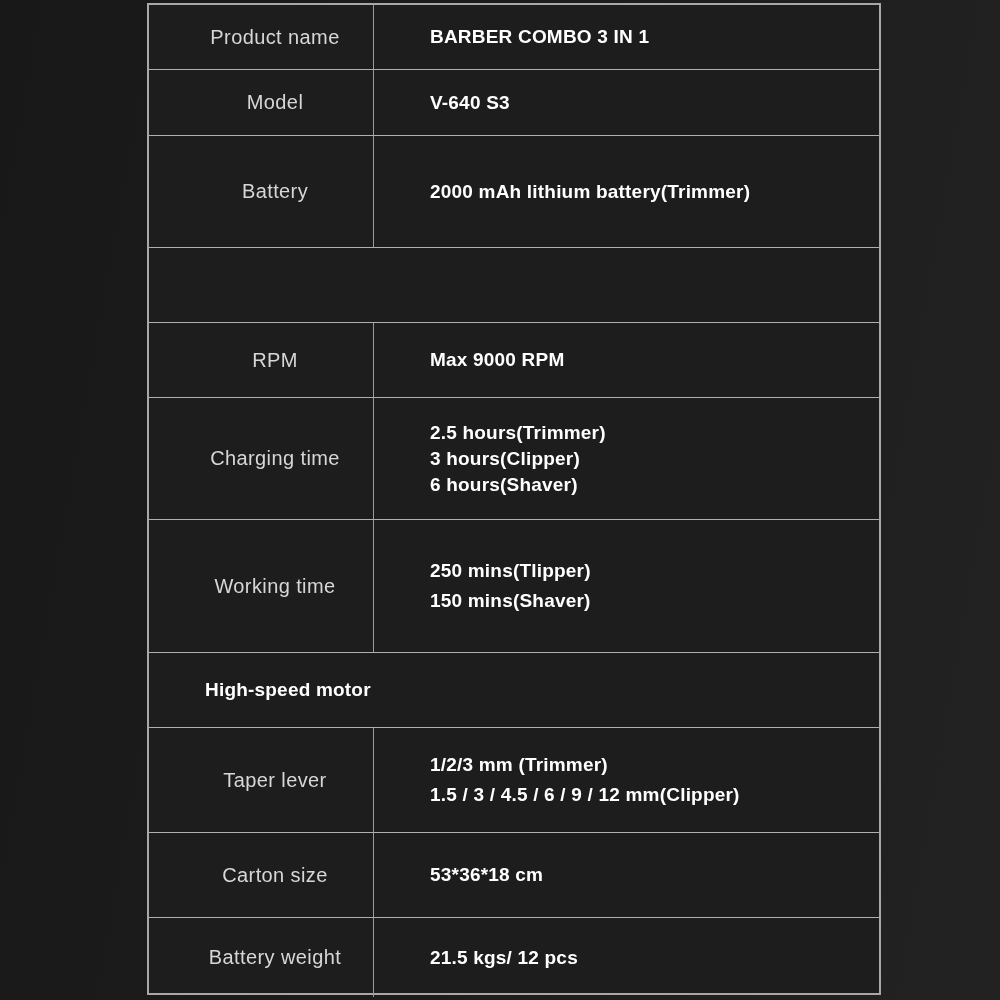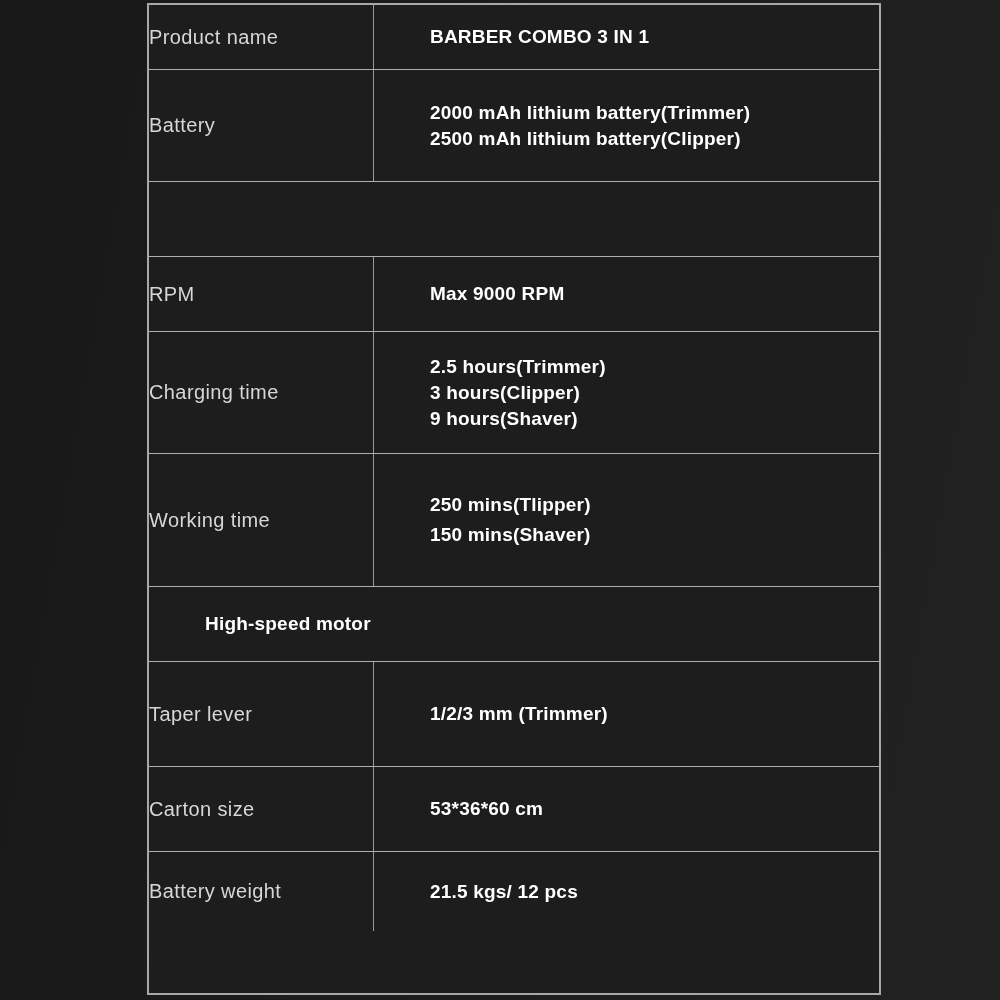--- a/index.html
+++ b/index.html
@@ -18,22 +18,23 @@
   }
   .row{
     display:flex;box-sizing:border-box;flex:0 0 auto;
     border-top:1.5px solid #b0b0b0;
   }
   .row:first-child{border-top:none;}
   .cell{box-sizing:border-box;display:flex;flex-direction:column;justify-content:center;}
   .cell.label{
     width:225px;flex:0 0 225px;
     border-right:1.5px solid #9a9a9a;
+    padding-left:28px;
     color:#d7d7d7;
-    font-size:20px;font-weight:400;letter-spacing:0.4px;
+    font-size:20px;font-weight:400;letter-spacing:0.4px;text-align:center;
   }
   .cell.value{
     flex:1 1 auto;
     padding-left:56px;padding-right:14px;
     color:#ffffff;
     font-size:19px;font-weight:700;letter-spacing:0.2px;
   }
   .vline{line-height:30px;}
   .lh26 .vline{line-height:26px;}
   .dc-symbol{
@@ -54,28 +55,35 @@
 
   <div class="row" style="height:64px">
     <div class="cell label">
       <span>Product name</span>
     </div>
     <div class="cell value">
       <div class="vline">BARBER COMBO 3 IN 1</div>
     </div>
   </div>
 
+  <div class="row" style="height:66px">
+    <div class="cell label">
+      <span>Model</span>
+    </div>
+    <div class="cell value">
+      <div class="vline">V-640 S3</div>
+    </div>
+  </div>
 
   <div class="row lh26" style="height:112px">
     <div class="cell label">
       <span>Battery</span>
     </div>
     <div class="cell value">
       <div class="vline">2000 mAh lithium battery(Trimmer)</div>
-      <div class="vline">2500 mAh lithium battery(Clipper)</div>
     </div>
   </div>
 
   <div class="row" style="height:75px">
   </div>
 
   <div class="row" style="height:75px">
     <div class="cell label">
       <span>RPM</span>
     </div>
@@ -84,21 +92,21 @@
     </div>
   </div>
 
   <div class="row lh26" style="height:122px">
     <div class="cell label">
       <span>Charging time</span>
     </div>
     <div class="cell value">
       <div class="vline">2.5 hours(Trimmer)</div>
       <div class="vline">3 hours(Clipper)</div>
-      <div class="vline">9 hours(Shaver)</div>
+      <div class="vline">6 hours(Shaver)</div>
     </div>
   </div>
 
   <div class="row" style="height:133px">
     <div class="cell label">
       <span>Working time</span>
     </div>
     <div class="cell value">
       <div class="vline">250 mins(Tlipper)</div>
       <div class="vline">150 mins(Shaver)</div>
@@ -110,29 +118,30 @@
       <div class="vline">High-speed motor</div>
     </div>
   </div>
 
   <div class="row" style="height:105px">
     <div class="cell label">
       <span>Taper lever</span>
     </div>
     <div class="cell value">
       <div class="vline">1/2/3 mm (Trimmer)</div>
+      <div class="vline">1.5 / 3 / 4.5 / 6 / 9 / 12 mm(Clipper)</div>
     </div>
   </div>
 
   <div class="row" style="height:85px">
     <div class="cell label">
       <span>Carton size</span>
     </div>
     <div class="cell value">
-      <div class="vline">53*36*60 cm</div>
+      <div class="vline">53*36*18 cm</div>
     </div>
   </div>
 
   <div class="row" style="height:80px">
     <div class="cell label">
       <span>Battery weight</span>
     </div>
     <div class="cell value">
       <div class="vline">21.5 kgs/ 12 pcs</div>
     </div>

